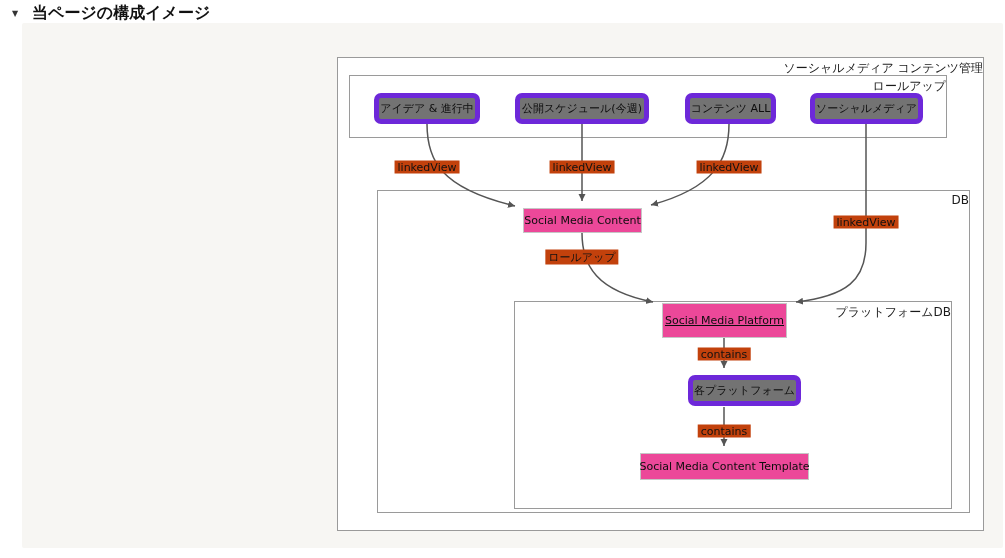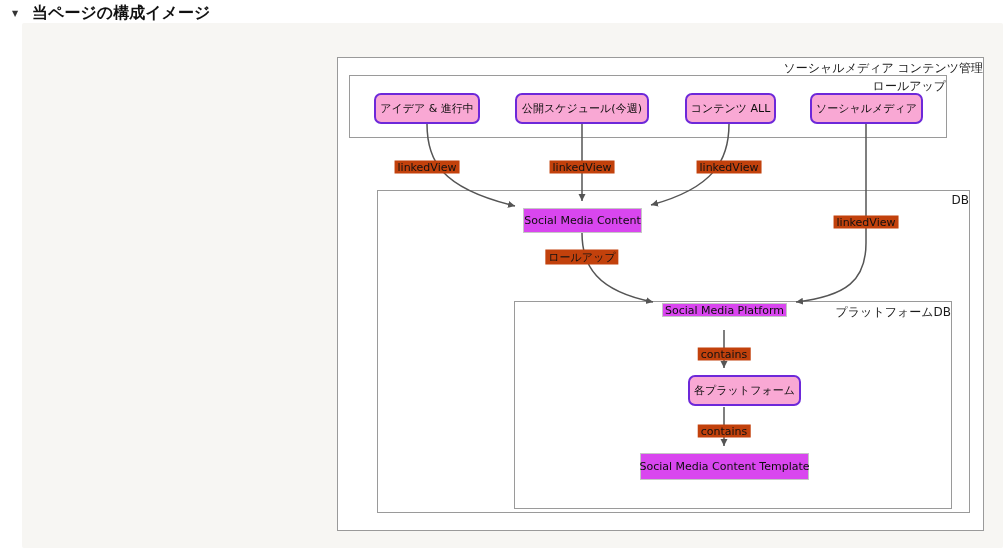--- a/index.html
+++ b/index.html
@@ -37,28 +37,28 @@
   #el-lv2 { left:582px; top:167px; }
   #el-lv3 { left:729px; top:167px; }
   #el-lv4 { left:866px; top:222px; }
   #el-rollup { left:582px; top:257px; }
   #el-c1  { left:724px; top:354px; }
   #el-c2  { left:724px; top:431px; }
 
   
   .node { position:absolute; display:flex; align-items:center; justify-content:center;
           font-size:11px; color:#0d0d0d; white-space:nowrap; }
-  .node.round { background:#f9a8d4; border:2px solid #6d28d9; border-radius:7px; }
-  .node.rect  { background:#d946ef; border:1px solid #c6c6c6; }
+  .node.round { background:#737373; border:5px solid #6d28d9; border-radius:7px; }
+  .node.rect  { background:#ec4899; border:1px solid #c6c6c6; }
   #n-idea          { left:374px; top:93px;  width:106px; height:31px; }
   #n-schedule      { left:515px; top:93px;  width:134px; height:31px; }
   #n-contents-all  { left:685px; top:93px;  width:91px;  height:31px;text-align:right; }
   #n-social-media  { left:810px; top:93px;  width:113px; height:31px; }
   #n-sm-content    { left:523px; top:208px; width:119px; height:25px; }
-  #n-sm-platform   { left:662px; top:303px; width:125px; height:14px; }
+  #n-sm-platform   { left:662px; top:303px; width:125px; height:35px;text-decoration:underline; }
   #n-each-platform { left:668px; top:375px; width:113px; height:31px;margin-left:20px; }
   #n-sm-template   { left:640px; top:453px; width:169px; height:27px; }
 </style>
 </head>
 <body>
 
 <div class="stage">
 
   <div class="toggle-row">
     <span class="tri">▼</span>

